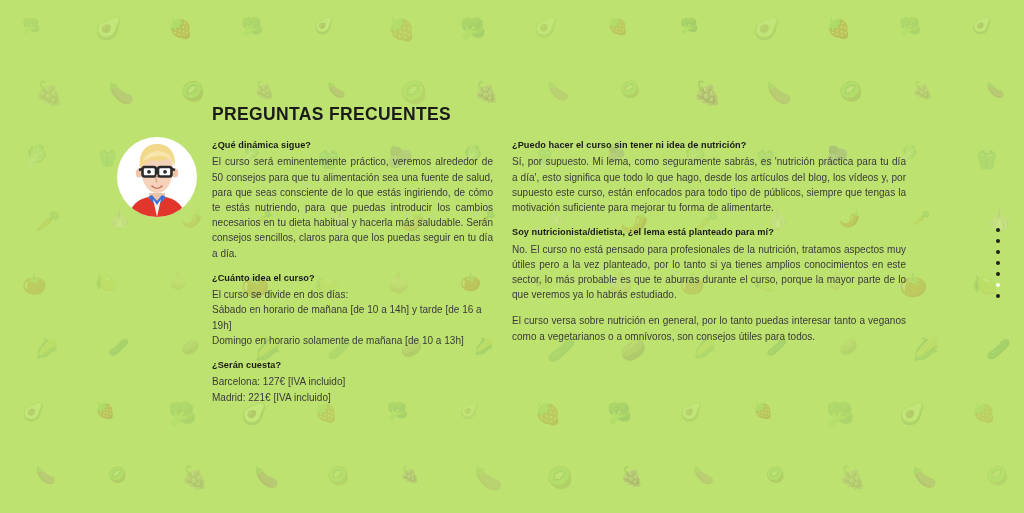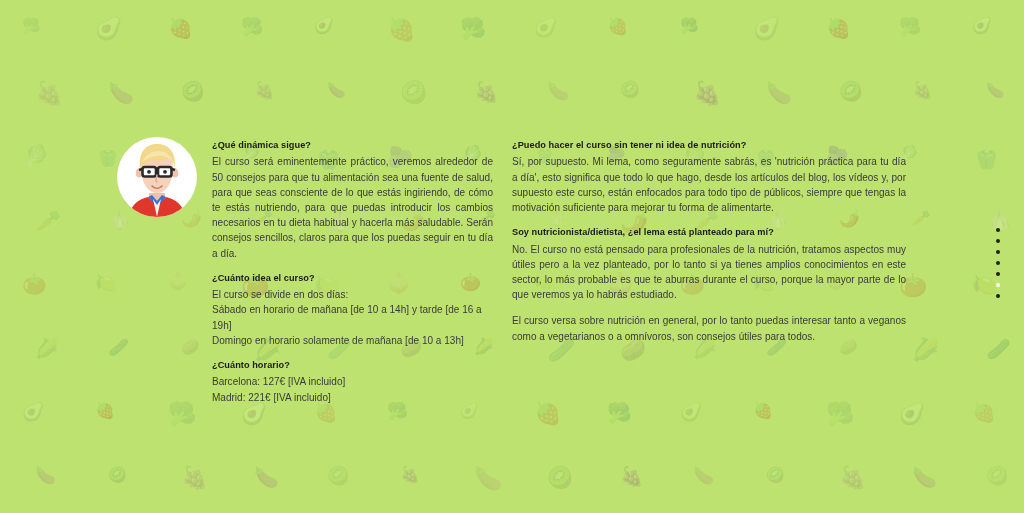--- a/index.html
+++ b/index.html
@@ -272,37 +272,38 @@
 
         <circle cx="32" cy="34.8" r="1.9" fill="#2b2b2b"></circle>
         <circle cx="48" cy="34.8" r="1.9" fill="#2b2b2b"></circle>
 
         <path d="M40 38 C39 42 38 44 40 45" fill="none" stroke="#d9a98e" stroke-width="1.4" stroke-linecap="round"></path>
 
         <path d="M35 49 C38 52 42 52 45 49" fill="none" stroke="#c4715f" stroke-width="1.6" stroke-linecap="round"></path>
       </svg>
     </div>
 
+    <h1 id="title">PREGUNTAS FRECUENTES</h1>
 
     <div id="col-left" class="column">
 
       <div class="qa">
         <div class="q">¿Qué dinámica sigue?</div>
         <div class="a">El curso será eminentemente práctico, veremos alrededor de 50 consejos para que tu alimentación sea una fuente de salud, para que seas consciente de lo que estás ingiriendo, de cómo te estás nutriendo, para que puedas introducir los cambios necesarios en tu dieta habitual y hacerla más saludable. Serán consejos sencillos, claros para que los puedas seguir en tu día a día.</div>
       </div>
 
       <div class="qa">
         <div class="q">¿Cuánto idea el curso?</div>
         <div class="a noj" style="white-space:pre-line">El curso se divide en dos días:
 Sábado en horario de mañana [de 10 a 14h] y tarde [de 16 a 19h]
 Domingo en horario solamente de mañana [de 10 a 13h]</div>
       </div>
 
       <div class="qa">
-        <div class="q">¿Cuánto horario?</div>
+        <div class="q">¿Serán cuesta?</div>
         <div class="a noj" style="white-space:pre-line">Barcelona: 127€ [IVA incluido]
 Madrid: 221€ [IVA incluido]</div>
       </div>
 
     </div>
 
     <div id="col-right" class="column">
 
       <div class="qa">
         <div class="q">¿Puedo hacer el curso sin tener ni idea de nutrición?</div>

